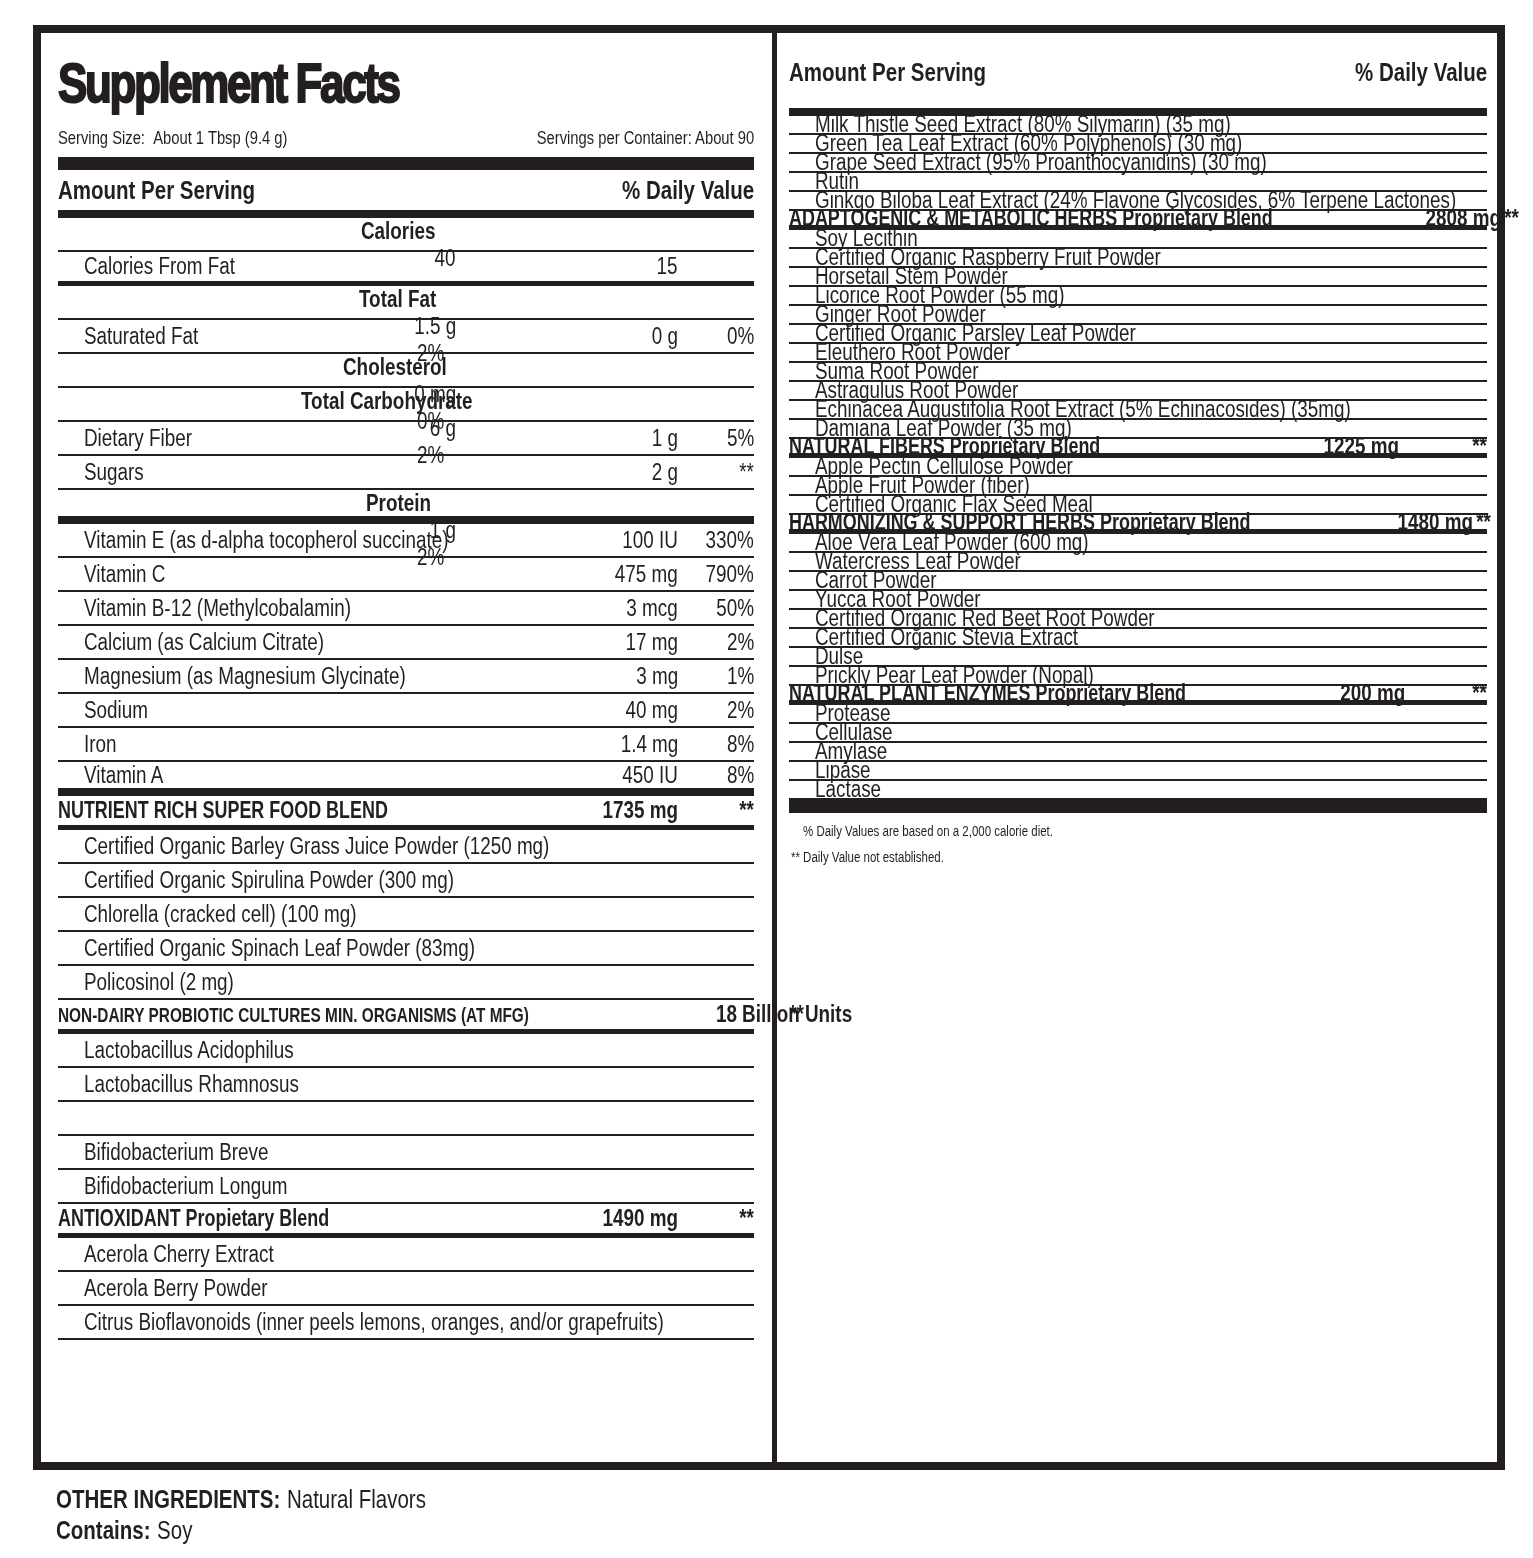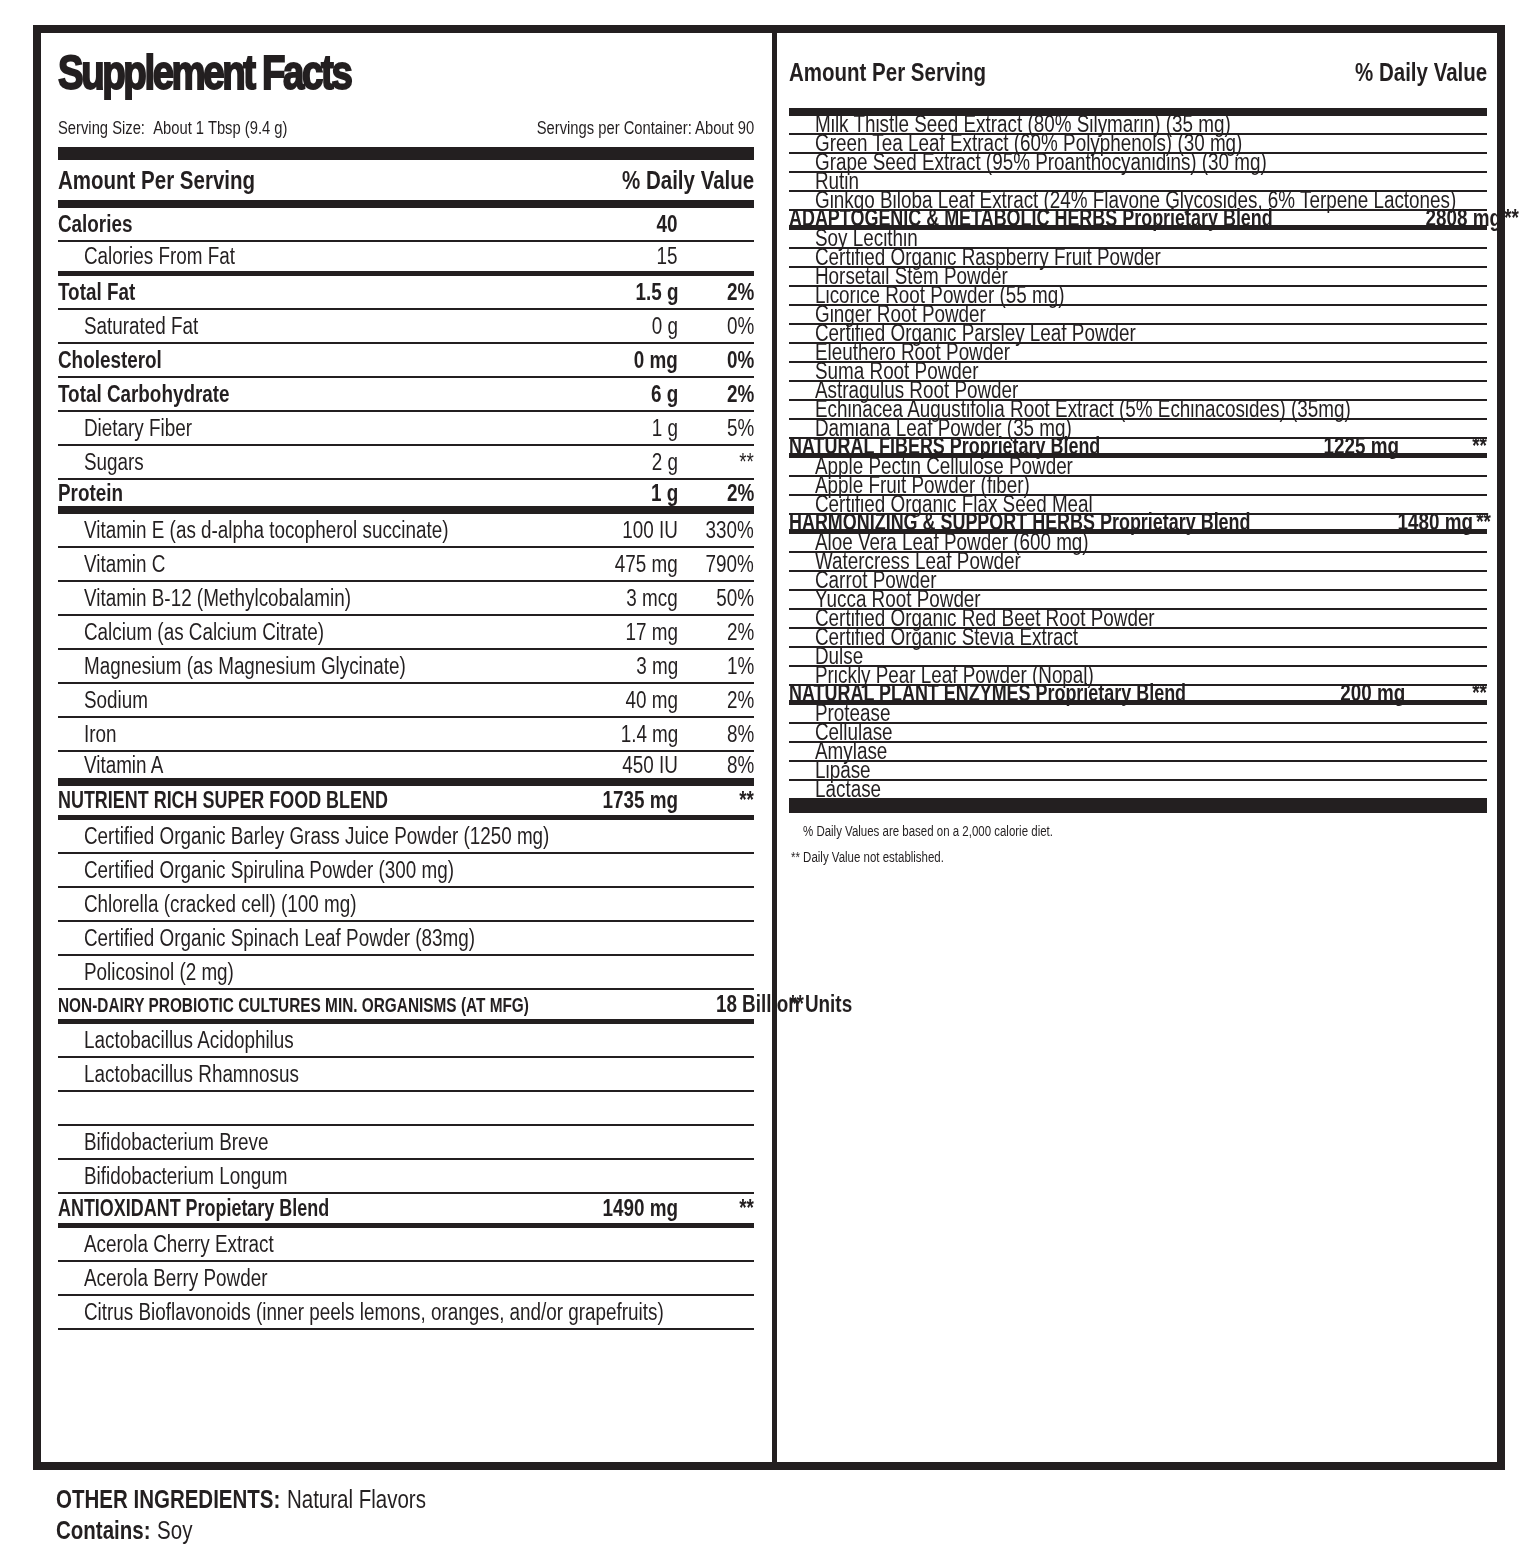--- a/index.html
+++ b/index.html
@@ -21,21 +21,21 @@
   .col-right{
     position:absolute;left:736px;right:0;top:0;bottom:0;
     box-sizing:border-box;padding:4px 10px 0 12px;
   }
   
   .cx{display:inline-block;transform:scaleX(0.82);transform-origin:0 50%;white-space:nowrap;}
   .cx-r{transform-origin:100% 50%;}
   .cx-title{transform:scaleX(0.80);letter-spacing:-3px;}
 
   .title{
-    font-size:48px;font-weight:bold;line-height:68px;margin:2px 0 6px 0;
+    font-size:55px;font-weight:bold;line-height:68px;margin:12px 0 6px 0;
     -webkit-text-stroke:2px #231f20;
   }
   .serving{
     display:flex;justify-content:space-between;align-items:center;
     font-size:18px;height:30px;
   }
   .serving-left .cx{transform-origin:0 50%;}
   .serving-label{margin-right:10px;}
   .bar-xl{height:13px;background:#231f20;margin-top:4px;}
   .bar-lg{height:8px;background:#231f20;}
@@ -51,22 +51,22 @@
   .col-right .row{height:19px;}
   .rule-thin{border-bottom:2px solid #231f20;}
   .rule-med{border-bottom:5px solid #231f20;}
   .rule-thick{border-bottom:8px solid #231f20;}
   .row .name{flex:1;white-space:nowrap;overflow:visible;}
   .row .amount{width:100px;text-align:right;white-space:nowrap;}
   .row .dv{width:76px;text-align:right;white-space:nowrap;}
   .col-right .row .amount{width:115px;}
   .col-right .row .dv{width:88px;}
   .t-sub .name{padding-left:26px;}
-  .t-main{font-weight:bold;}
-  .t-main .amount,.t-main .dv{font-weight:bold;}
+  .t-main{font-weight:bold;flex-direction:column;}
+  .t-main .amount,.t-main .dv{font-weight:normal;}
   .t-section{font-weight:bold;}
   .t-section .name .cx{transform:scaleX(0.78);}
   .t-section-sm{font-weight:bold;}
   .t-section-sm .name .cx{font-size:20.5px;transform:scaleX(0.75);}
 
   .footbar{height:13px;background:#231f20;margin-top:0px;}
   .footnotes{font-size:14px;padding:5px 0 0 2px;line-height:26px;}
   .footnote-1{padding-left:12px;}
 
   .bottom-notes{position:absolute;left:56px;top:1484px;font-size:25px;line-height:31px;}

